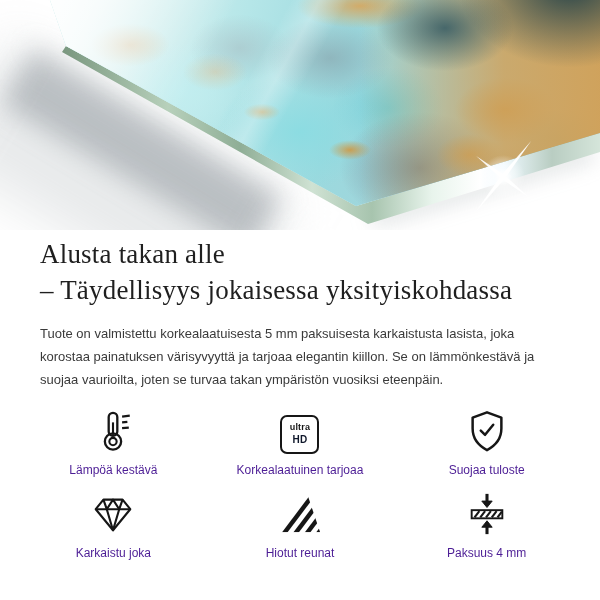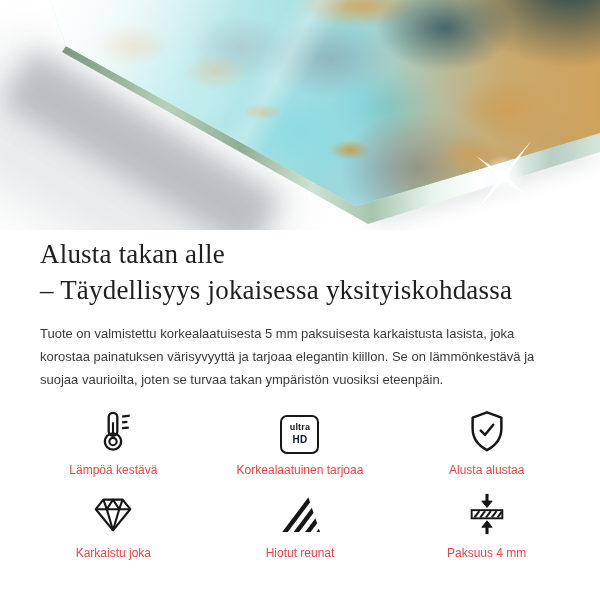--- a/index.html
+++ b/index.html
@@ -75,21 +75,21 @@
   }
 
   
   .features{
     margin-top:15px;padding:0 0;
     display:grid;grid-template-columns:repeat(3,1fr);row-gap:12px;
   }
   .features{margin-left:-20px;margin-right:-20px;}
   .feature{display:flex;flex-direction:column;align-items:center;}
   .icon-wrap{height:48px;display:flex;align-items:flex-end;justify-content:center;}
-  .feature-label{margin-top:9px;font-size:12px;color:#ef4444;text-align:center;}
+  .feature-label{margin-top:9px;font-size:12px;color:#4c1d95;text-align:center;}
   .icon-svg{display:block;}
 
   .uhd-box{
     box-sizing:border-box;width:39px;height:39px;border:2.5px solid #161616;border-radius:7px;
     display:flex;flex-direction:column;align-items:center;justify-content:center;
     background:#ffffff;
   }
   .uhd-top{font-size:9px;font-weight:bold;line-height:10px;color:#161616;letter-spacing:.2px;}
   .uhd-bottom{font-size:10px;font-weight:bold;line-height:16px;color:#0f172a;letter-spacing:.3px;}
 </style>
@@ -158,21 +158,21 @@
         <div class="feature-label">Korkealaatuinen tarjoaa</div>
       </div>
 
       <div class="feature">
         <div class="icon-wrap">
           <svg class="icon-svg" width="46" height="46" viewBox="0 0 48 48" fill="none" stroke="#161616" stroke-width="2.6" stroke-linejoin="round">
             <path d="M24 4.5 L39 10 V21.5 C39 33 32.5 39.5 24 44 C15.5 39.5 9 33 9 21.5 V10 Z"></path>
             <path d="M17.5 23.5 L22 28 L30.5 17.5" stroke-linecap="round"></path>
           </svg>
         </div>
-        <div class="feature-label">Alusta alustaa</div>
+        <div class="feature-label">Suojaa tuloste</div>
       </div>
 
       <div class="feature">
         <div class="icon-wrap">
           <svg class="icon-svg" width="48" height="46" viewBox="0 0 48 48" fill="none" stroke="#161616" stroke-width="2.2" stroke-linejoin="round">
             <path d="M14 9 H34 L42 19 L24 41 L6 19 Z"></path>
             <path d="M6 19 H42"></path>
             <path d="M14 9 L17.5 19 L24 9 L30.5 19 L34 9"></path>
             <path d="M17.5 19 L24 41 L30.5 19"></path>
           </svg>

